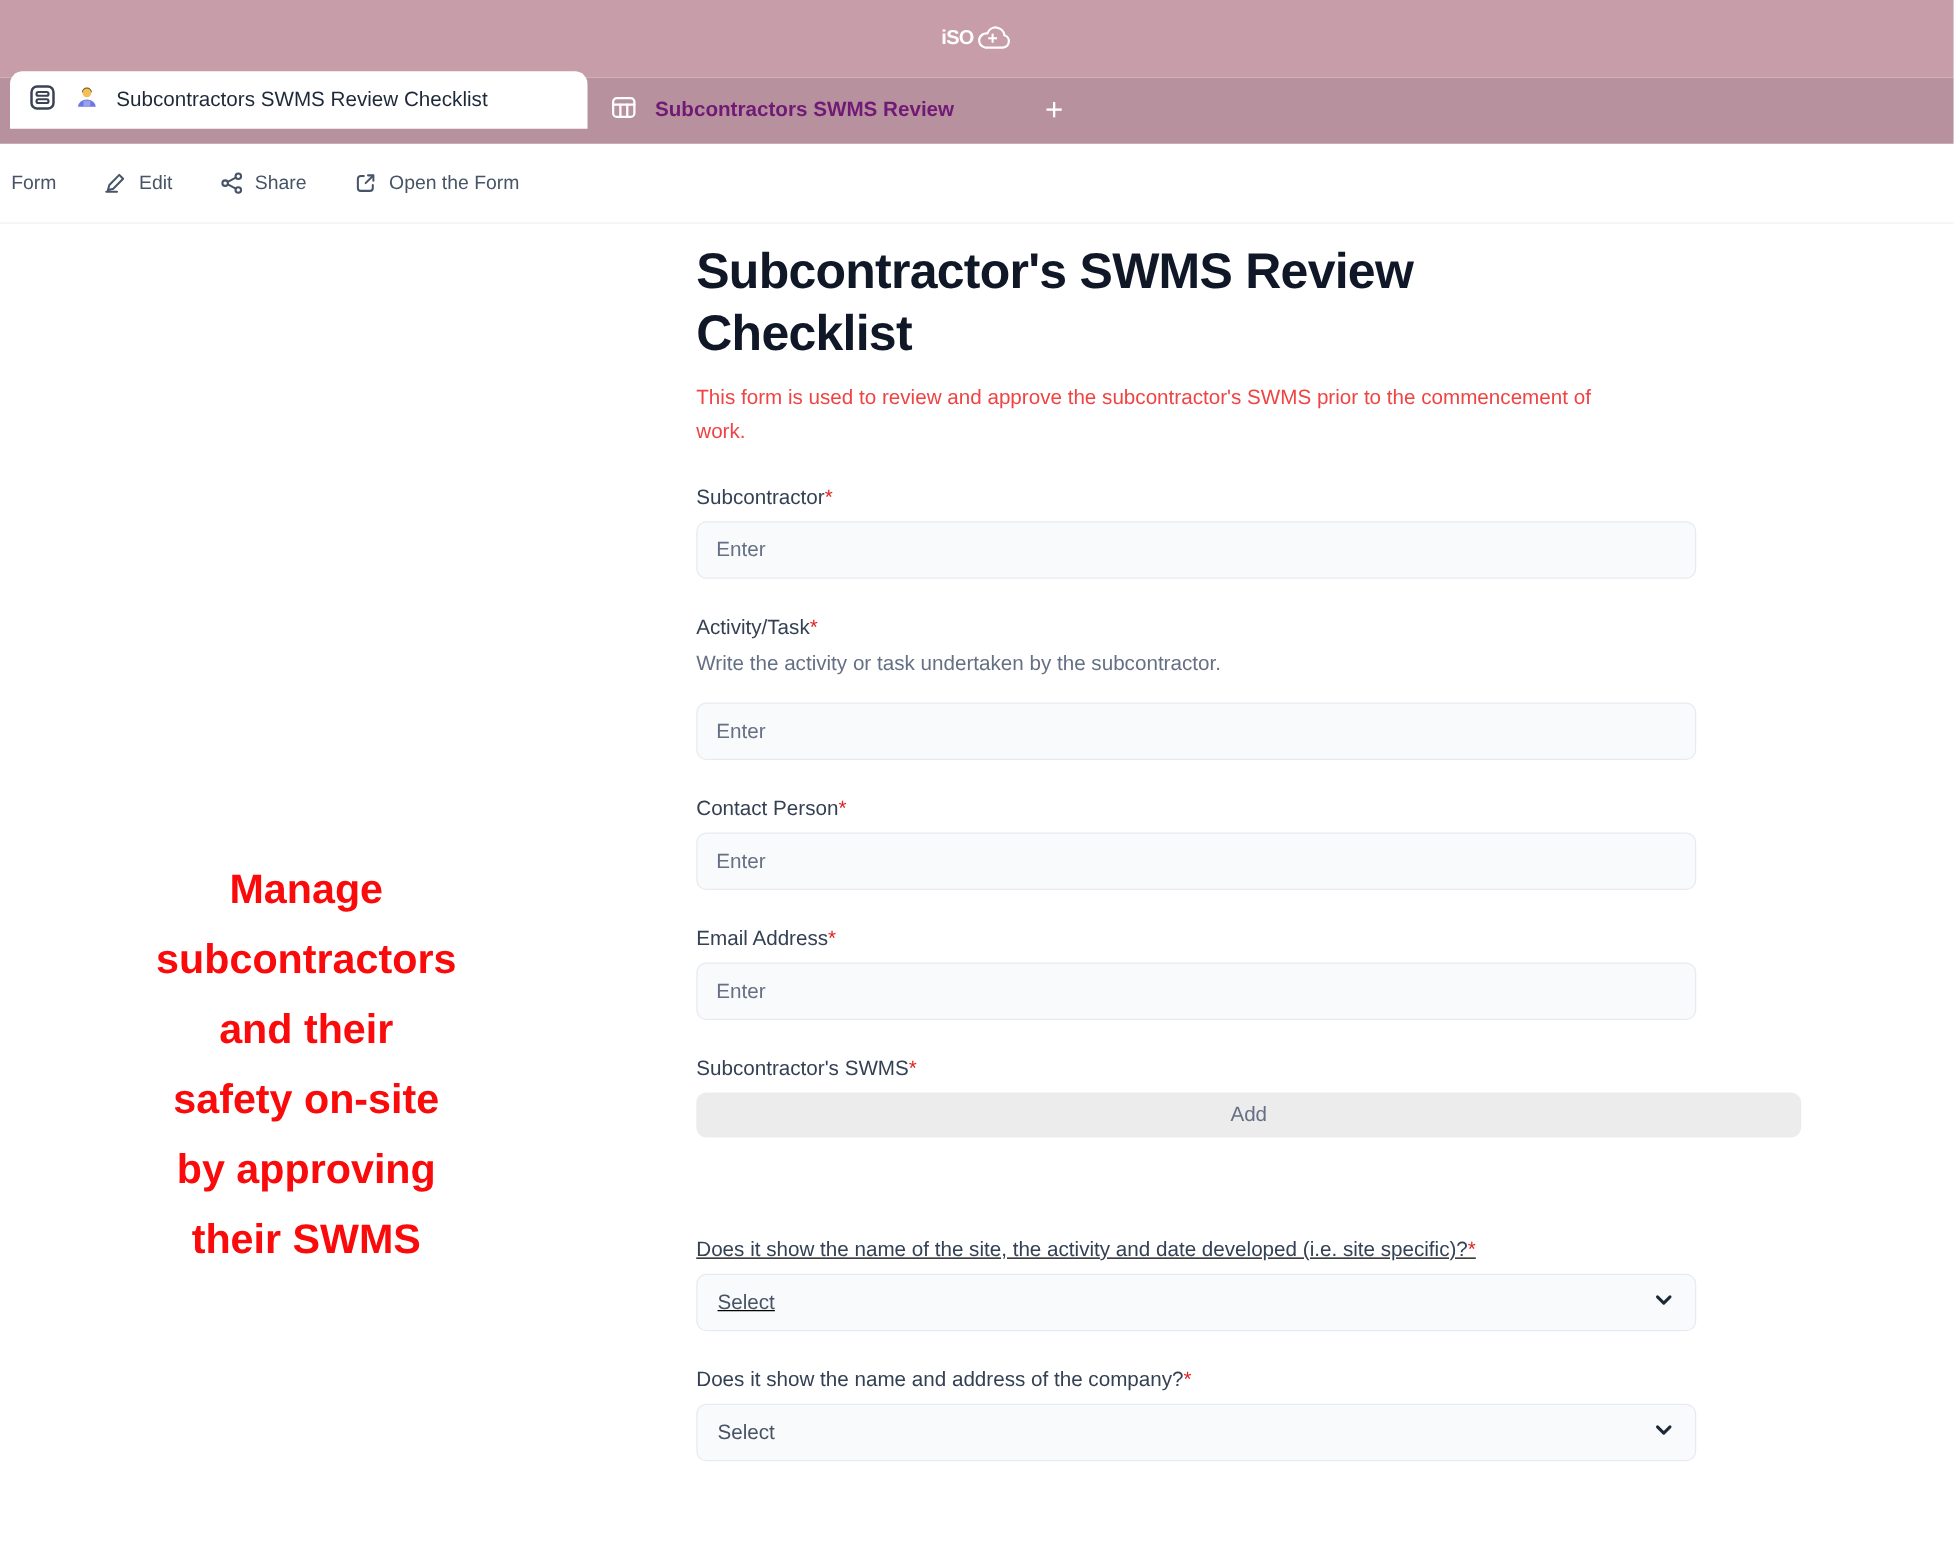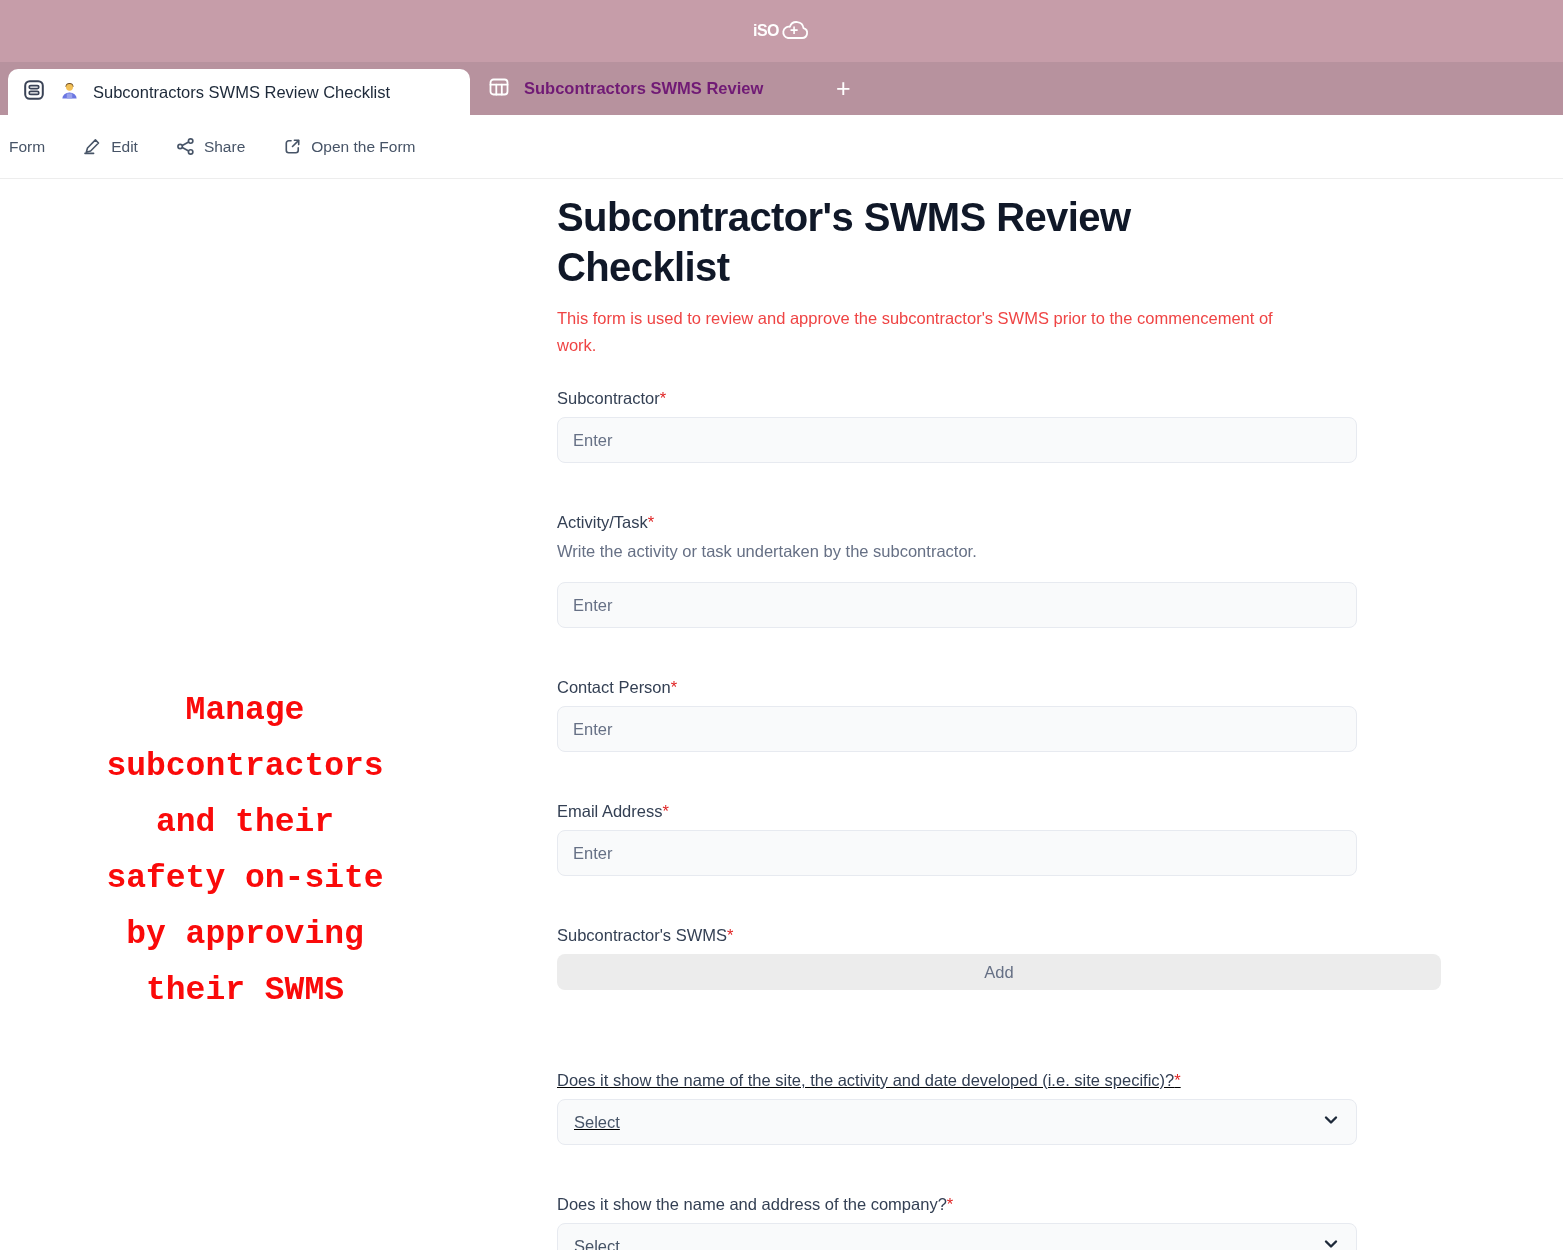--- a/index.html
+++ b/index.html
@@ -11,21 +11,21 @@
   
   .app-header { height:62px; background:#c69da9; display:flex; align-items:center; justify-content:center; }
   .logo { display:flex; align-items:center; color:#fff; gap:1px; }
   .logo-text { font-size:16px; font-weight:700; letter-spacing:-0.5px; }
   .logo-cloud { position:relative; width:30px; height:24px; }
   .logo-plus { position:absolute; left:10px; top:3px; font-size:14px; font-weight:700; color:#fff; }
 
   
   .tab-row { height:53px; background:#b7929e; position:relative; }
   .tab-active {
-    position:absolute; left:8px; bottom:0; width:462px; height:46px;
+    position:absolute; left:8px; bottom:12px; width:462px; height:46px;
     background:#fff; border-radius:10px 10px 0 0;
     display:flex; align-items:center; gap:13px; padding-left:14px; cursor:pointer;
   }
   .tab-active .tab-label { font-size:16.5px; color:#1d2939; }
   .tab-secondary {
     position:absolute; left:487px; top:0; height:100%;
     display:flex; align-items:center; gap:13px; cursor:pointer;
   }
   .tab-secondary .tab-label { font-size:16.5px; font-weight:600; color:#701a75;text-align:right; }
   .tab-add {
@@ -40,29 +40,29 @@
     color:#475467; font-size:15.5px;
   }
   .tool { display:flex; align-items:center; gap:8px; cursor:pointer; white-space:nowrap; }
   .tool svg { display:block; }
 
   
   .content { position:relative; height:1071px; background:#fff; }
 
   .annotation {
     position:absolute; left:60px; top:504px; width:370px;
-    text-align:center; font-family:Liberation Mono, monospace;
+    text-align:center; font-family:Liberation Sans, sans-serif;
     font-size:33px; line-height:56px; font-weight:600; color:#fa0a0a;
   }
 
   .form-col { margin-left:557px; width:800px; padding-top:13px; }
   .form-title { width:745px; font-size:40px; line-height:50px; font-weight:700; color:#101828; letter-spacing:-0.6px; }
   .form-desc { margin-top:13px; width:730px; font-size:16.5px; line-height:27px; color:#ef4444; }
 
-  .field { margin-top:50px; }
+  .field { margin-top:30px; }
   .field-first { margin-top:30px; }
   .field-q1 { margin-top:81px;text-decoration:underline; }
   .field-label { font-size:16.5px; color:#344054; margin-bottom:9px; }
   .req { color:#e02424; }
   .help-text { font-size:16.5px; color:#667085; margin:10px 0 21px; }
 
   .text-input {
     width:800px; height:46px; background:#f9fafb;
     border:1px solid #e7eaf0; border-radius:8px;
     padding:0 15px; font-size:16.5px; color:#1d2939;

